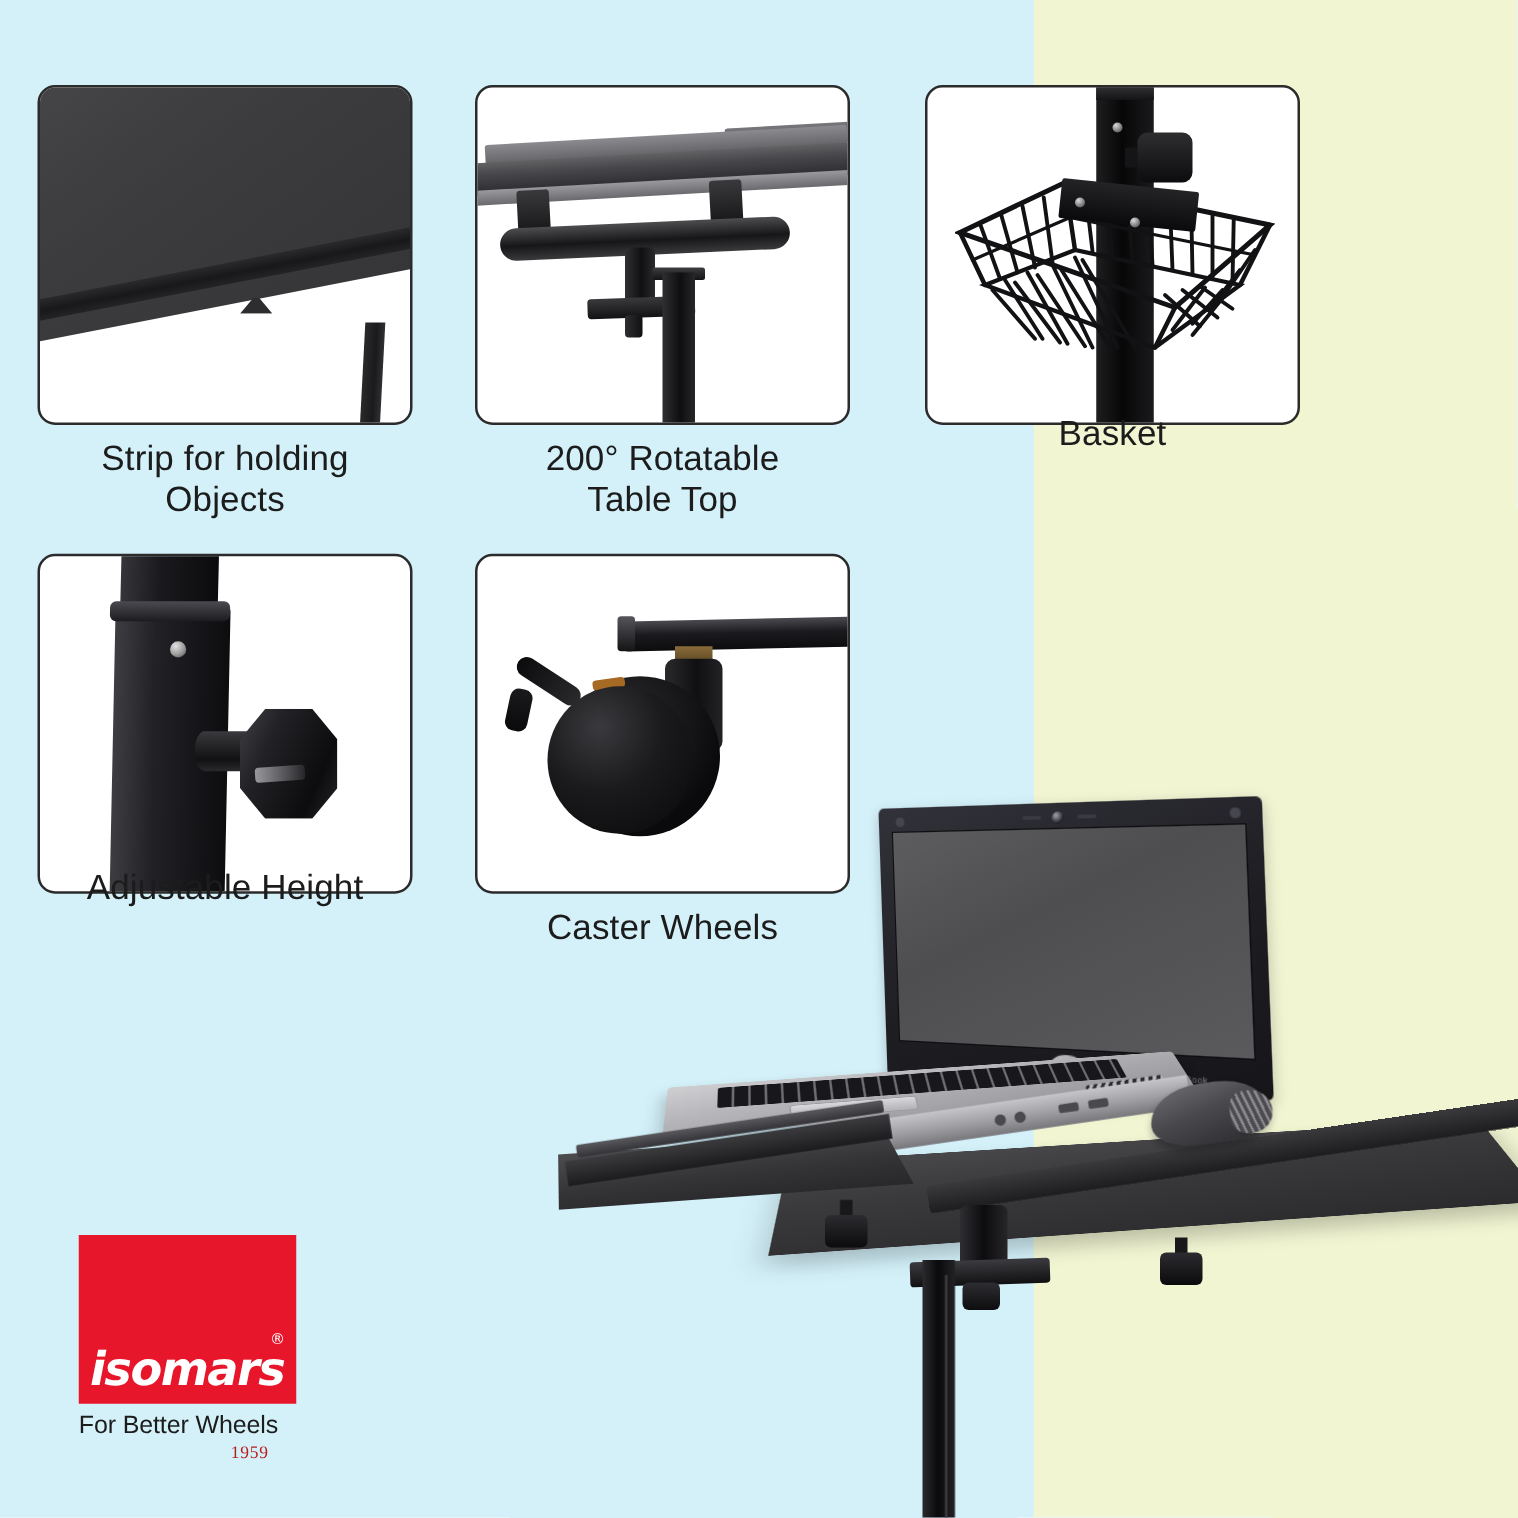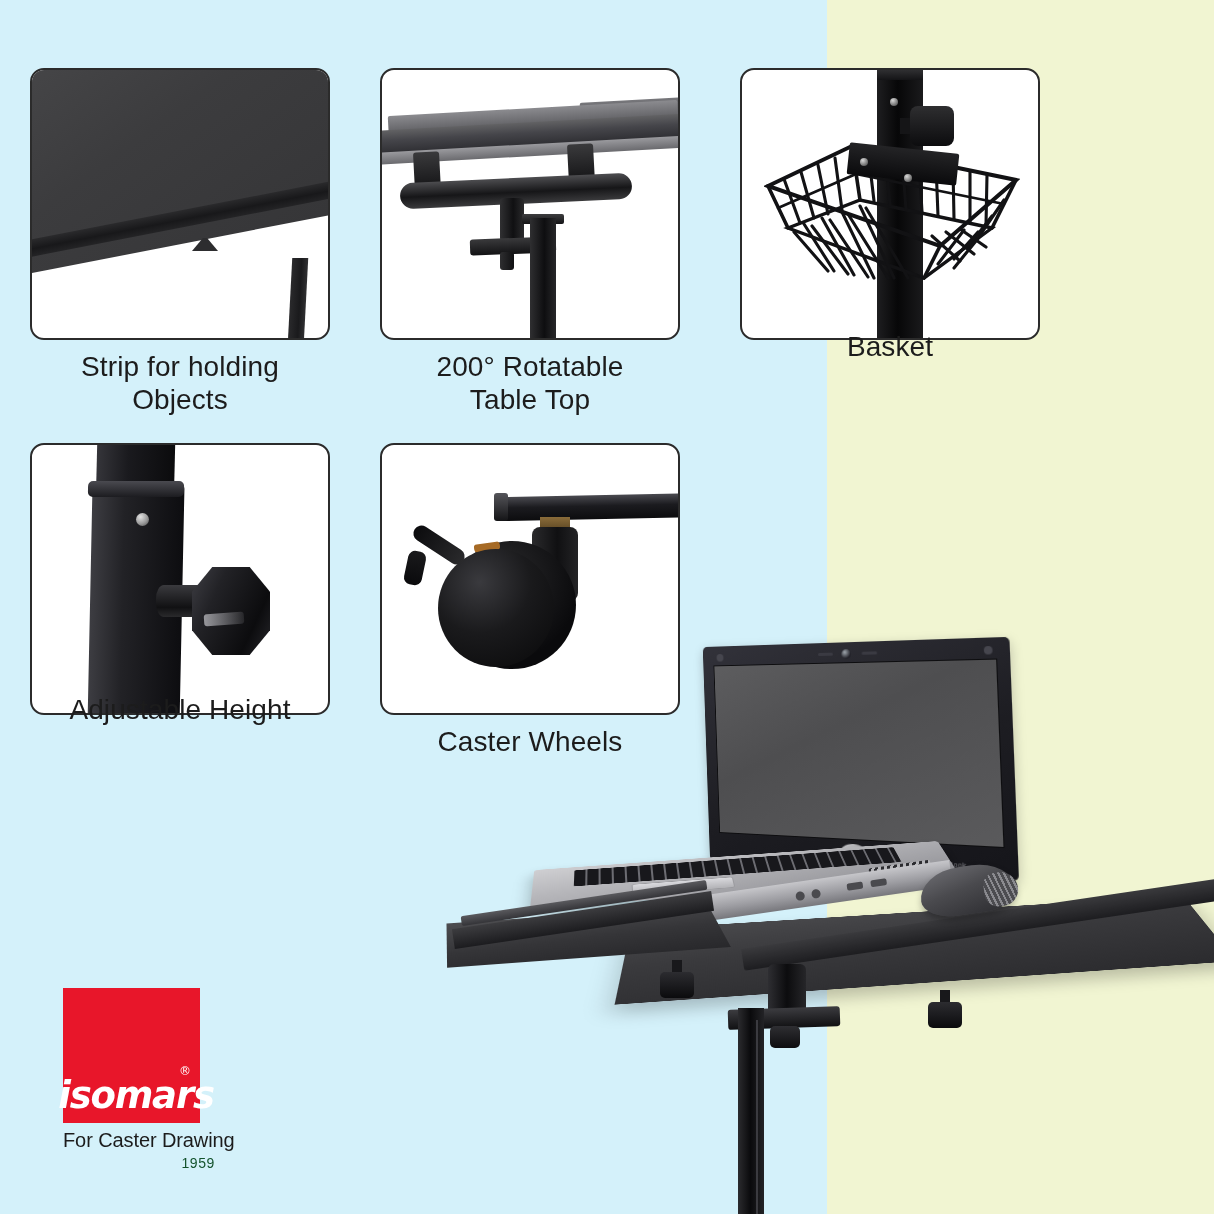--- a/index.html
+++ b/index.html
@@ -566,25 +566,24 @@
   .clamp-stem {
     position: absolute;
     width: 10px; height: 14px;
     background: #18181b;
   }
 
   
   #logo { position: absolute; left: 63px; top: 988px; width: 210px; }
   .logo-square {
     position: relative;
-    width: 137px; height: 135px;
+    width: 174px; height: 135px;
     background: #e8162a;
     display: flex;
     align-items: flex-end;
-    justify-content: center;
   }
   .logo-word {
     font-family: "DejaVu Sans", sans-serif;
     font-style: italic;
     font-weight: 700;
     font-size: 37px;
     color: #ffffff;
     letter-spacing: -1.2px;
     padding: 0 0 9px 9px;
     line-height: 1;
@@ -599,23 +598,23 @@
   }
   .logo-tag {
     font-family: "Liberation Sans", sans-serif;
     font-size: 20px;
     color: #1c1c1c;
     margin-top: 6px;
     letter-spacing: -0.1px;
     white-space: nowrap;
   }
   .logo-year {
-    font-family: Liberation Sans, sans-serif;
+    font-family: Liberation Serif, serif;
     font-size: 14px;
-    color: #14532d;
+    color: #b91c1c;
     text-align: right;
     width: 152px;
     margin-top: 3px;
     letter-spacing: .6px;
   }
 </style>
 </head>
 <body>
 
 <div id="page">
@@ -765,17 +764,17 @@
     <div class="pole-knob"></div>
     <div class="pole"></div>
     <div class="pole-seam"></div>
   </div>
 
   <div id="logo">
     <div class="logo-square">
       <div class="logo-word">isomars</div>
       <div class="logo-reg">®</div>
     </div>
-    <div class="logo-tag">For Caster Drawing</div>
+    <div class="logo-tag">For Better Wheels</div>
     <div class="logo-year">1959</div>
   </div>
 
 </div>
 
 </body></html>

